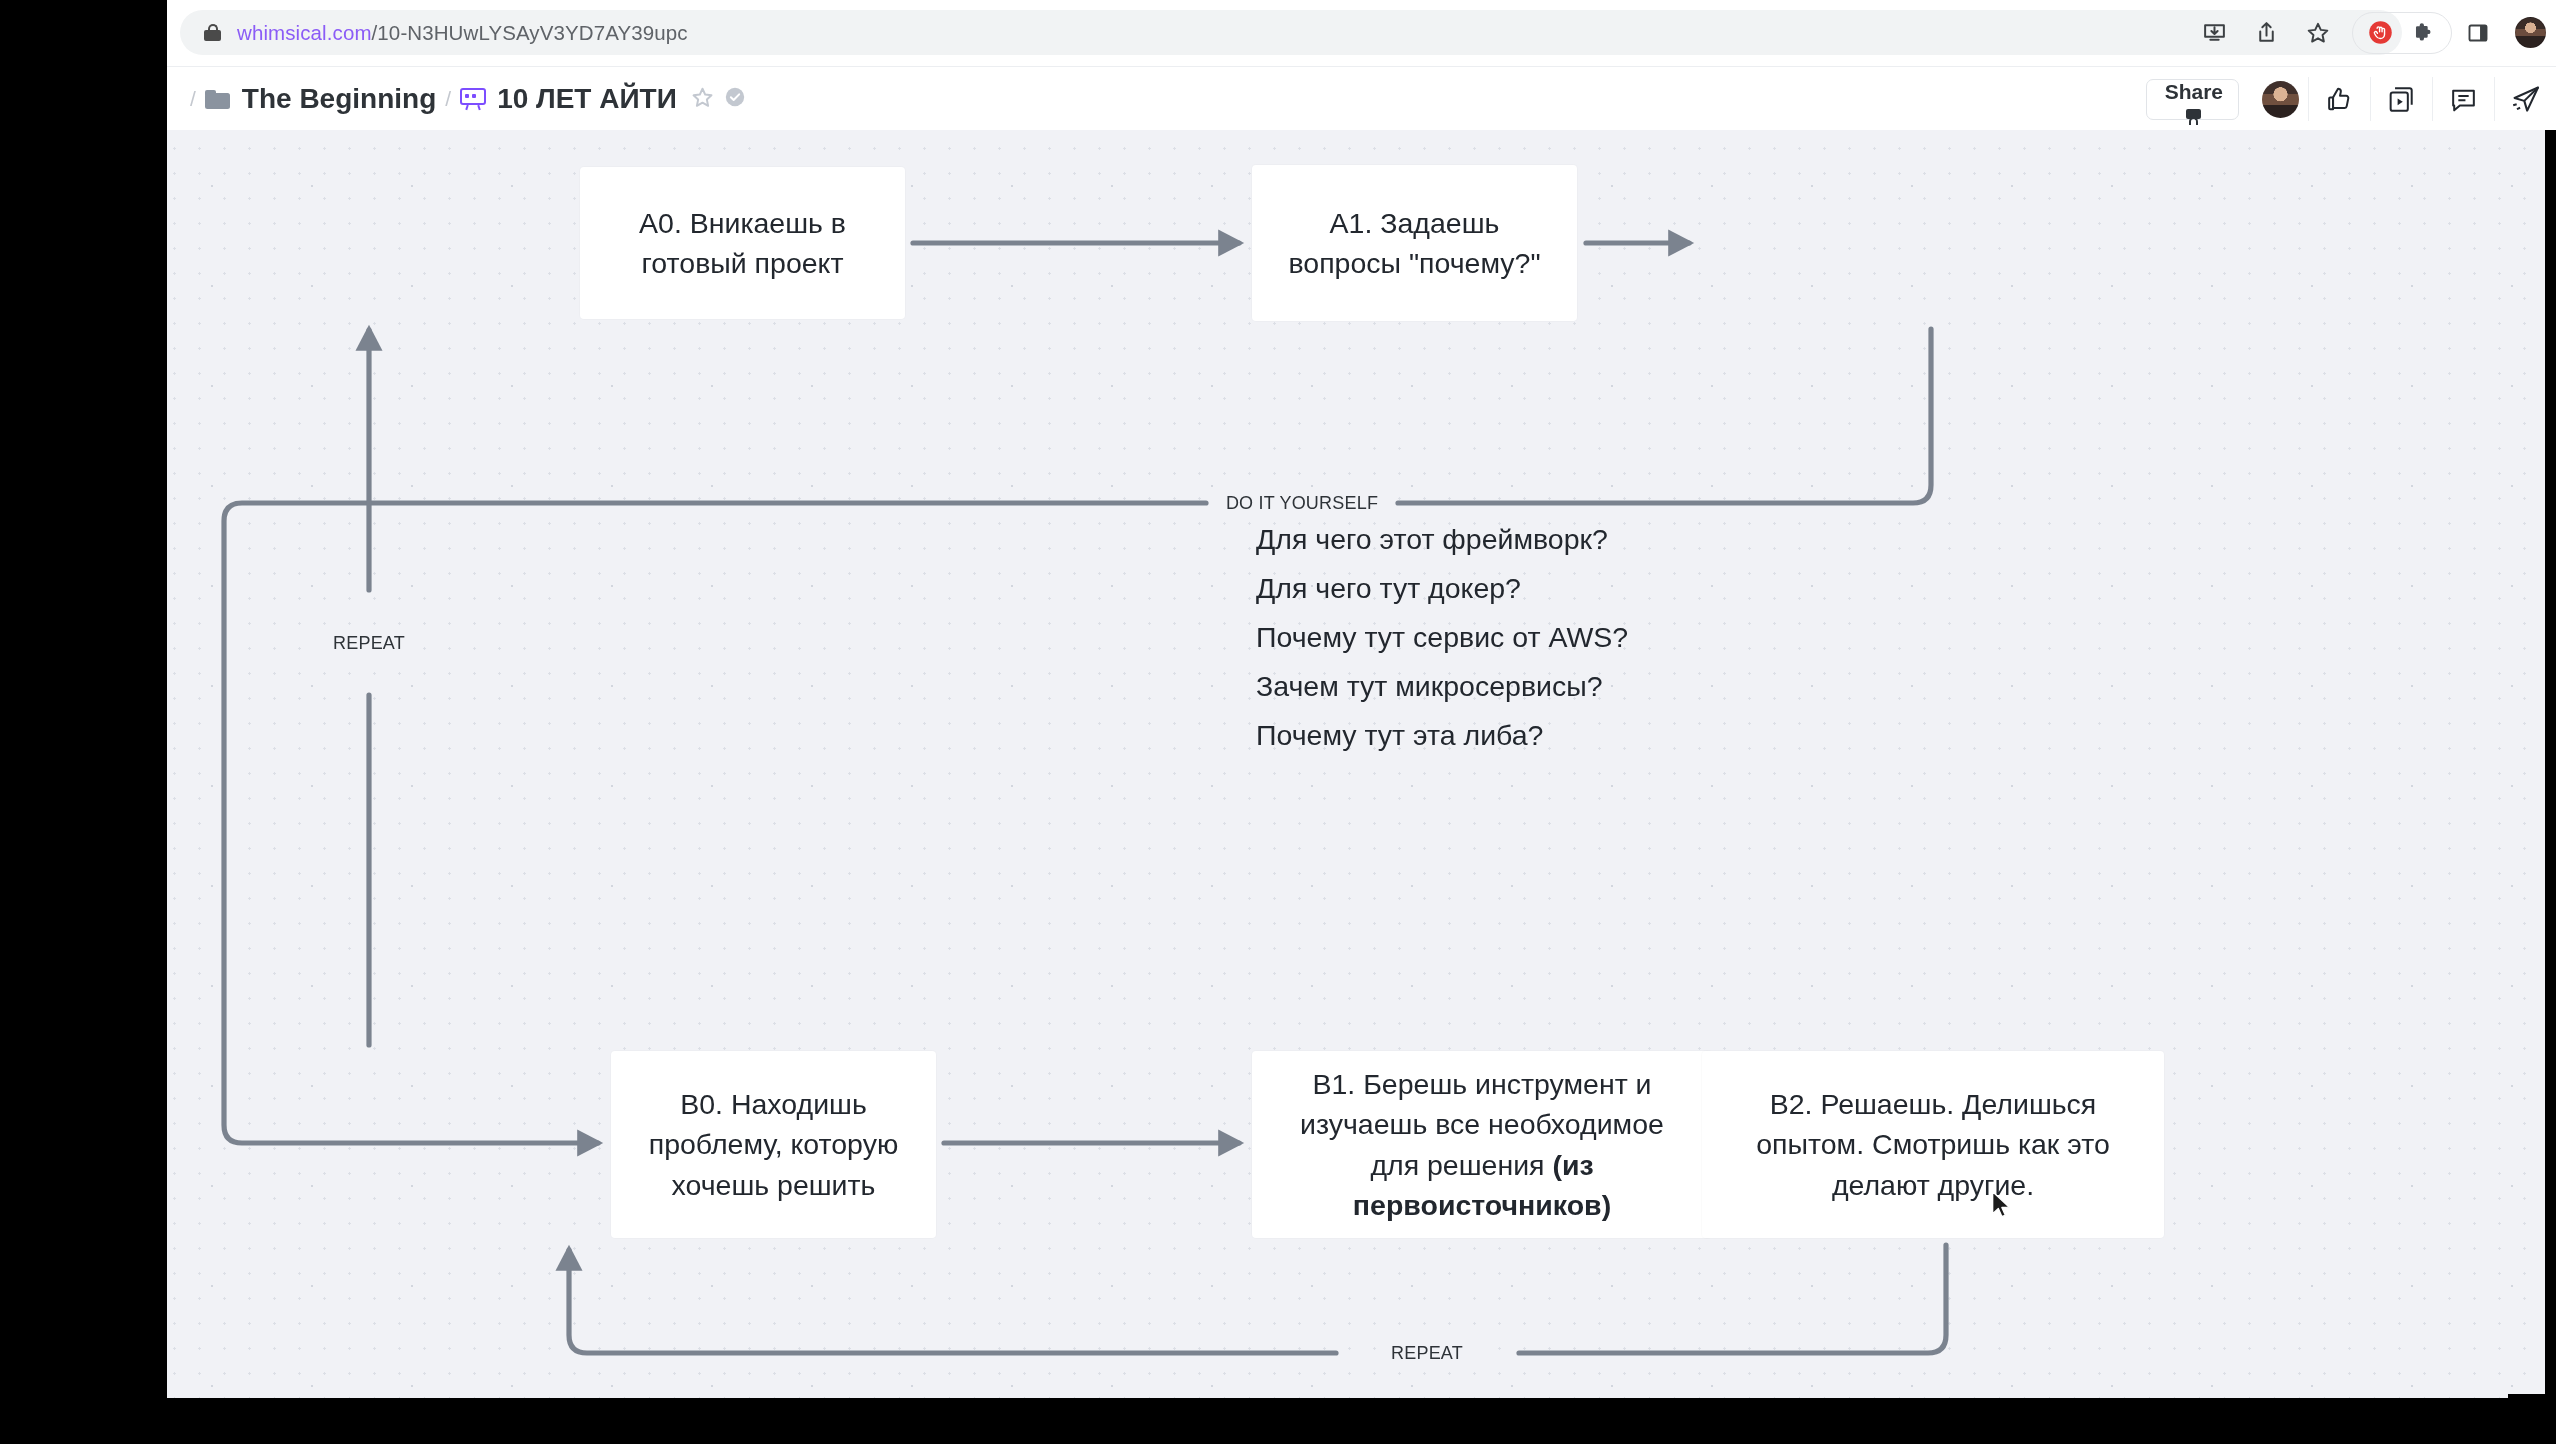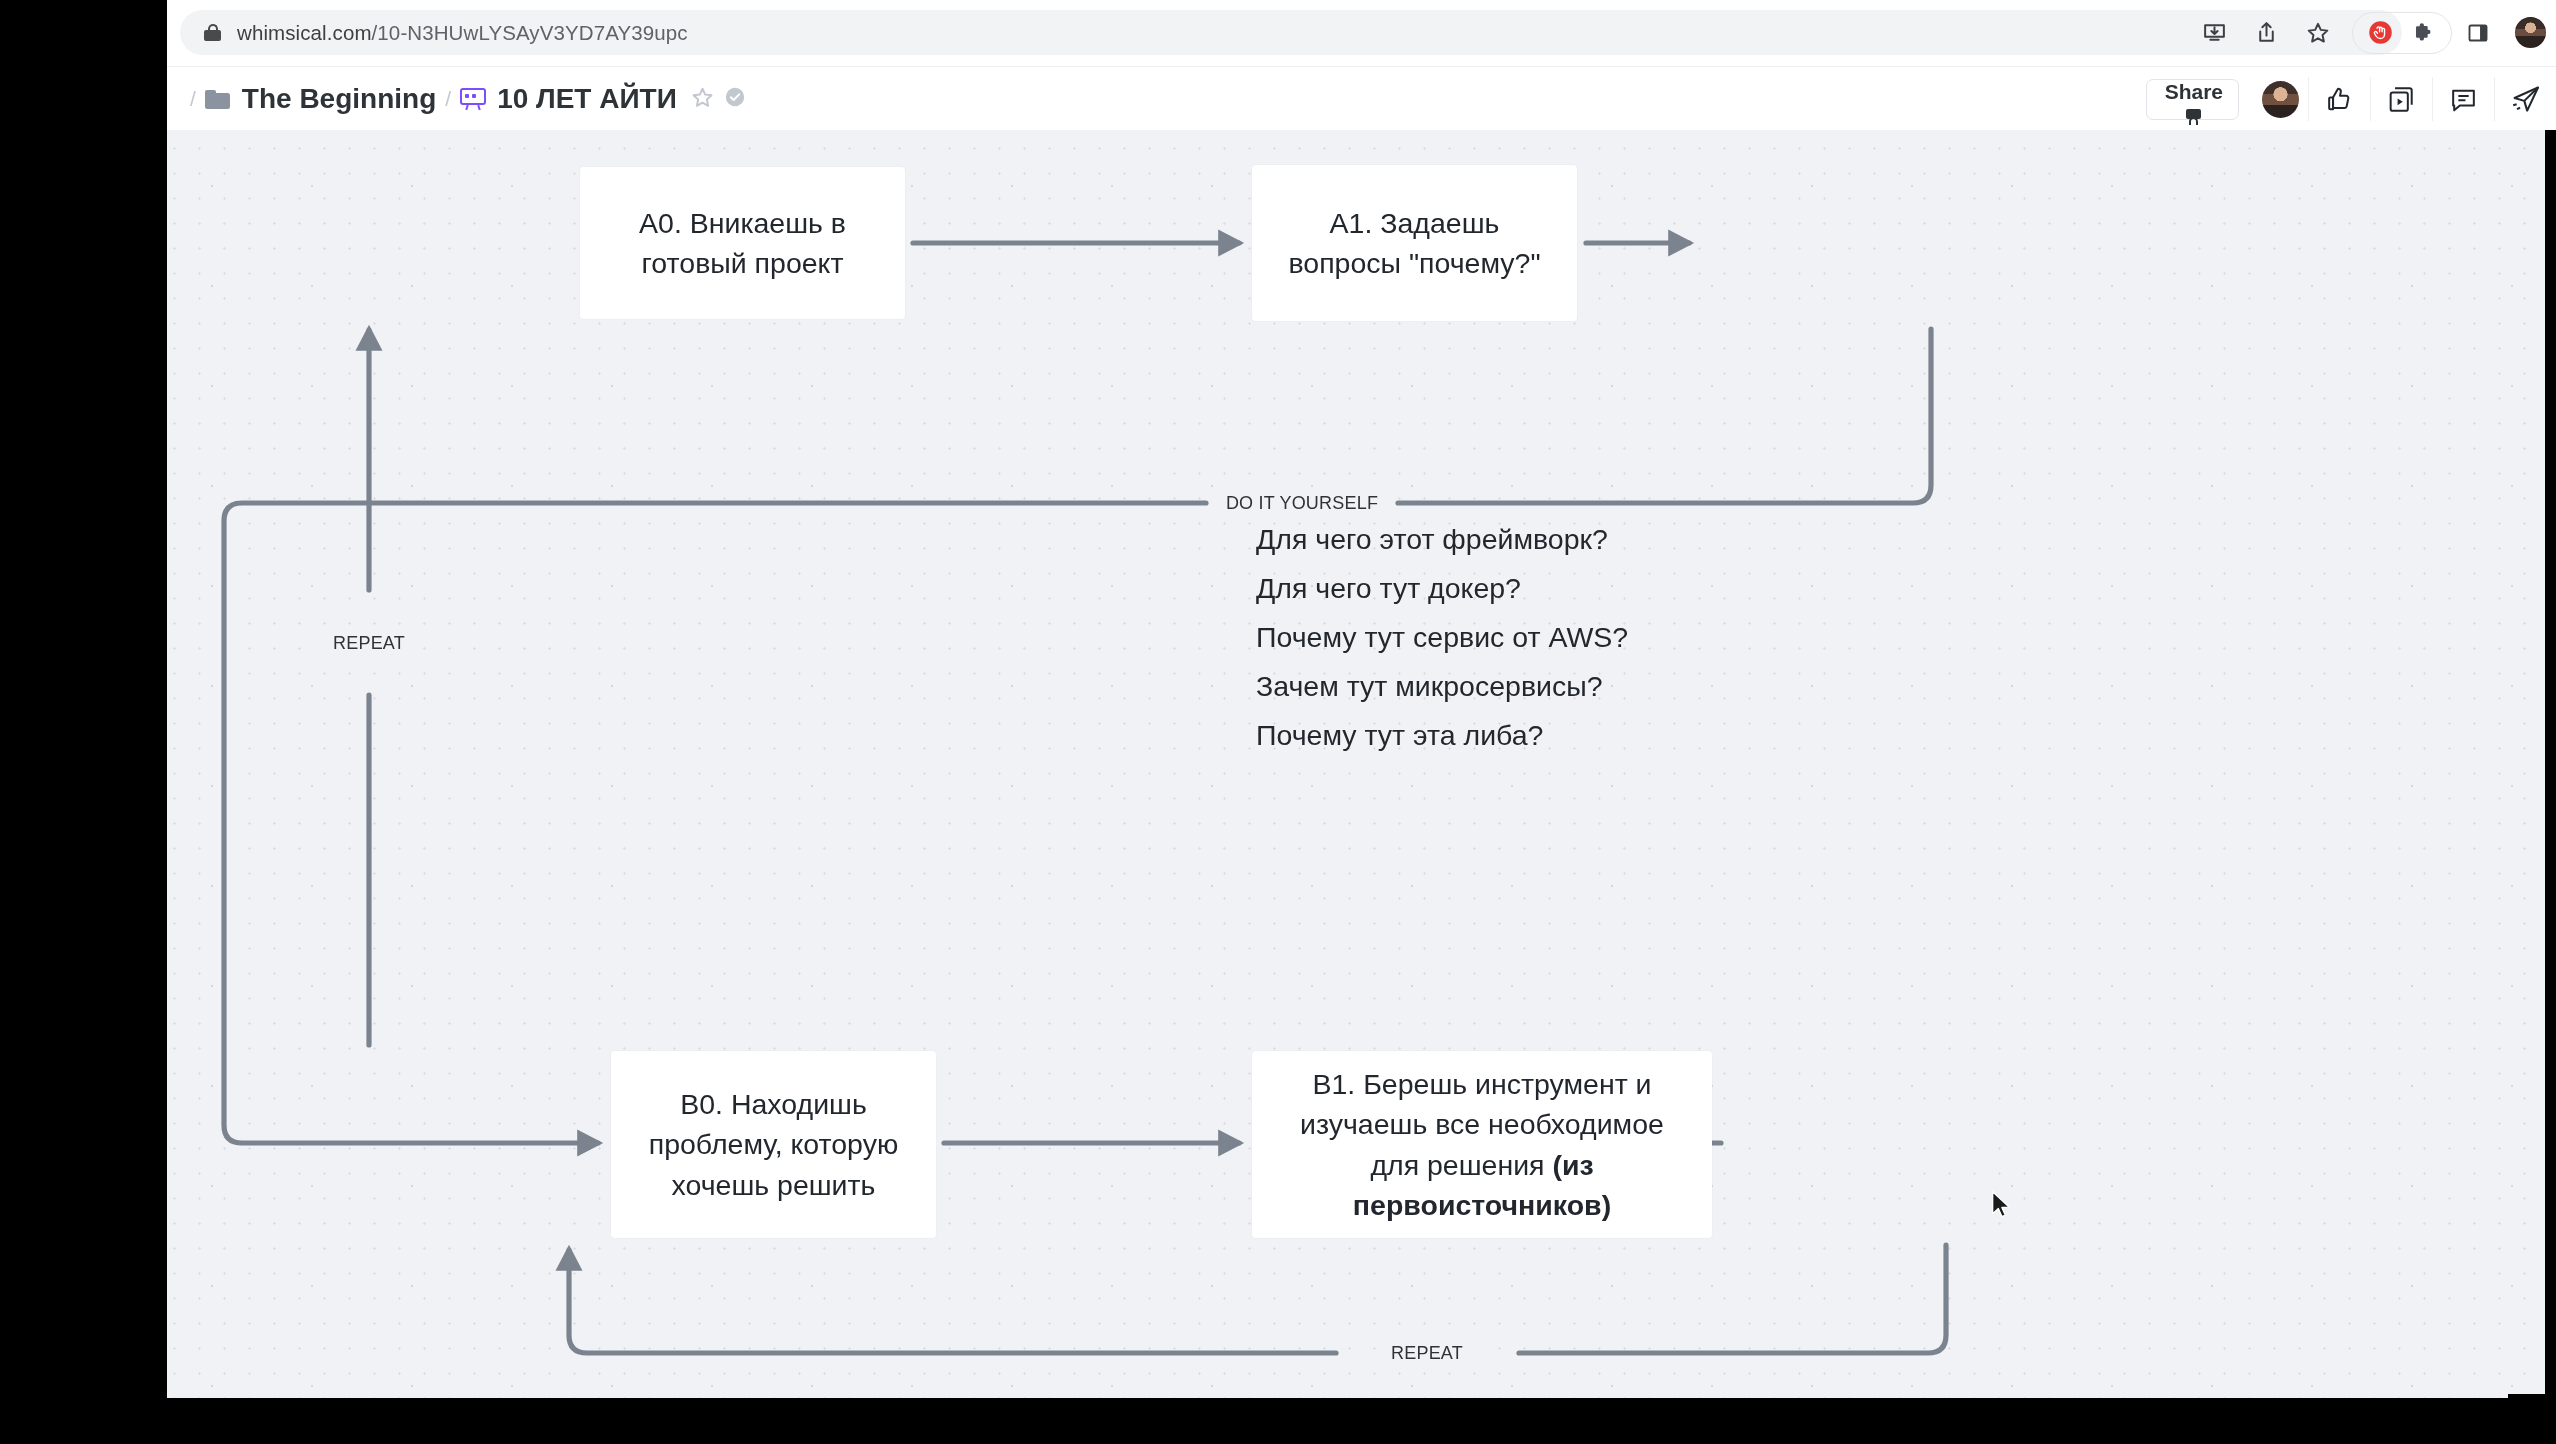--- a/index.html
+++ b/index.html
@@ -19,21 +19,21 @@
   
   .browser { position:absolute; left:167px; top:0; width:2389px; height:66px; background:#fff; }
   .omnibox {
     position:absolute; left:13px; top:10px; width:2222px; height:45px;
     background:#f1f3f4; border-radius:23px; display:flex; align-items:center; padding-left:24px;
   }
   .lock-glyph { width:17px; height:17px; margin-right:16px; position:relative; flex:none; }
   .lock-glyph .body { position:absolute; left:0; bottom:0; width:17px; height:11px; background:#4a4a4a; border-radius:2px; }
   .lock-glyph .shackle { position:absolute; left:3.5px; top:0; width:10px; height:9px; border:2.6px solid #4a4a4a; border-bottom:none; border-radius:5px 5px 0 0; }
   .url-text { font-size:20.5px; color:#5f6368; letter-spacing:0.1px; white-space:nowrap; }
-  .url-text .host { color:#404040; }
+  .url-text .host { color:#8b5cf6; }
 
   .chrome-icons { position:absolute; right:0px; top:10px; height:45px; display:flex; align-items:center; gap:0px; }
   .ci { width:52px; height:45px; display:flex; align-items:center; justify-content:center; }
   .ci svg { display:block; }
   .ext-pill { display:flex; align-items:center; gap:2px; height:42px; padding:0 6px; border:1px solid #e3e5e8; border-radius:21px; }
   .avatar-chrome {
     width:31px; height:31px; border-radius:50%;
     background:
       radial-gradient(circle at 50% 34%, #d8b093 0 22%, rgba(0,0,0,0) 23%),
       linear-gradient(180deg,#3a2c28 0 38%, #6b4c3e 38% 62%, #2c2220 62% 100%);
@@ -276,20 +276,23 @@
 
 
     <div class="node" style="left:455px; top:921px; width:325px; height:187px;">
       <span>B0. Находишь проблему, которую хочешь решить</span>
     </div>
 
     <div class="node" style="left:1096px; top:921px; width:460px; height:187px;">
       <span id="b1text">B1. Берешь инструмент и изучаешь все необходимое для решения <b>(из первоисточников)</b></span>
     </div>
 
+    <div class="node" style="left:1546px; top:921px; width:462px; height:187px;">
+      <span>B2. Решаешь. Делишься опытом. Смотришь как это делают другие.</span>
+    </div>
 
     <div class="qlist" style="left:1100px; top:385px;">Для чего этот фреймворк?
 Для чего тут докер?
 Почему тут сервис от AWS?
 Зачем тут микросервисы?
 Почему тут эта либа?</div>
 
     <div class="edge-label" style="left:213px; top:513px;">REPEAT</div>
     <div class="edge-label" style="left:1146px; top:373px;">DO IT YOURSELF</div>
     <div class="edge-label" style="left:1271px; top:1223px;">REPEAT</div>

